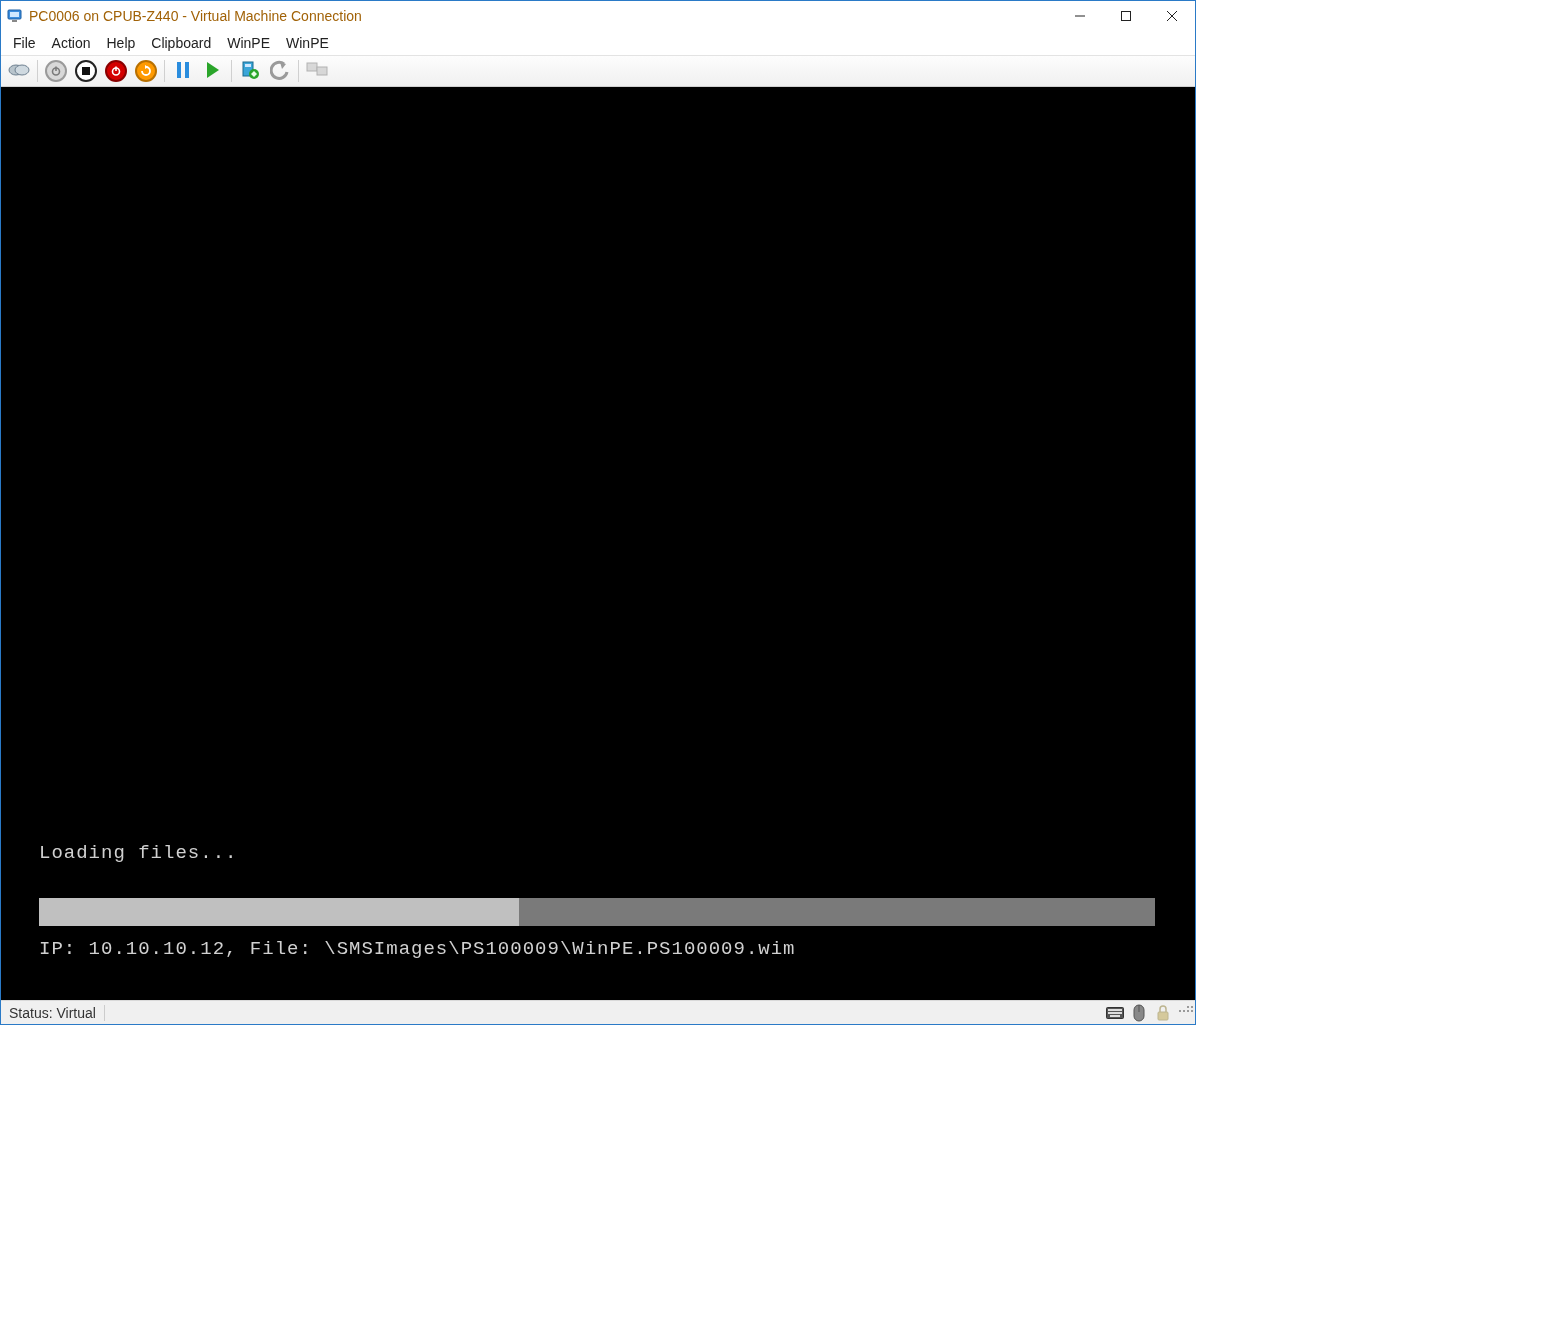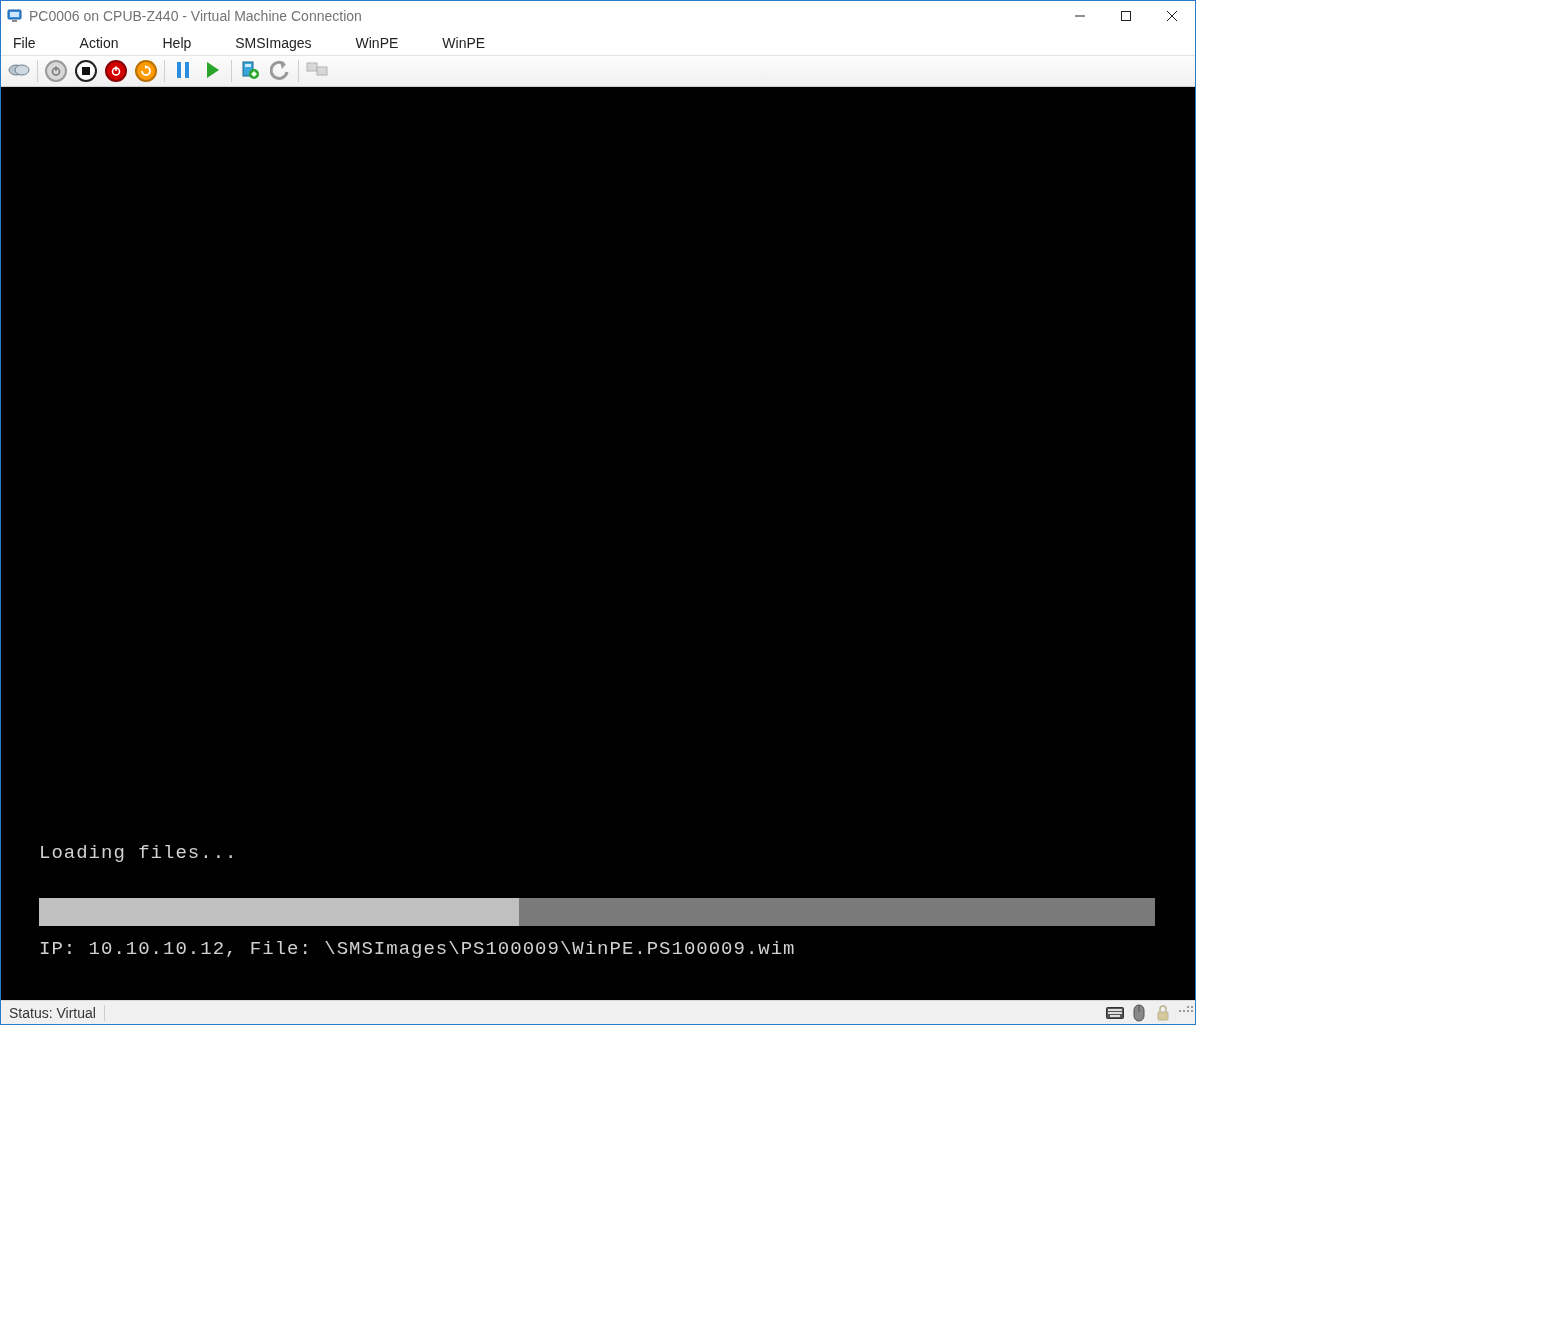--- a/index.html
+++ b/index.html
@@ -26,42 +26,41 @@
     flex-shrink: 0;
   }
   .titlebar .app-icon {
     width: 16px; height: 16px;
     margin-right: 6px;
     display: flex; align-items: center; justify-content: center;
   }
   .titlebar .title {
     flex: 1;
     font-size: 14px;
-    color: #737373;
+    color: #a16207;
   }
   .titlebar .win-controls {
     display: flex; height: 100%;
   }
   .titlebar .win-btn {
     width: 46px; height: 100%;
     display: flex; align-items: center; justify-content: center;
     color: #333;
     font-family: "Segoe MDL2 Assets", sans-serif;
     font-size: 12px;
     cursor: default;
   }
 
   
   .menubar {
     height: 24px;
     display: flex; align-items: center;
     padding: 0 4px;
     background: #fff;
     flex-shrink: 0;
-    gap: 28px;
   }
   .menubar .menu-item {
     padding: 2px 8px;
     font-size: 14px;
     color: #222;
     cursor: default;
   }
 
   
   .toolbar {
@@ -187,21 +186,21 @@
             <line x1="10" y1="0" x2="0" y2="10" stroke="#222" stroke-width="1"></line>
           </svg>
       </div>
     </div>
   </div>
 
   <div class="menubar">
     <span class="menu-item">File</span>
     <span class="menu-item">Action</span>
     <span class="menu-item">Help</span>
-    <span class="menu-item">SMSImages</span>
+    <span class="menu-item">Clipboard</span>
     <span class="menu-item">WinPE</span>
     <span class="menu-item">WinPE</span>
   </div>
 
   <div class="toolbar">
     <div class="tool-btn">
       <span>
         <svg width="22" height="16" viewBox="0 0 22 16">
           <ellipse cx="8" cy="8" rx="7" ry="5" fill="#b8c4cc" stroke="#6e8090" stroke-width="1"></ellipse>
           <ellipse cx="14" cy="8" rx="7" ry="5" fill="#cfd9e0" stroke="#6e8090" stroke-width="1"></ellipse>

